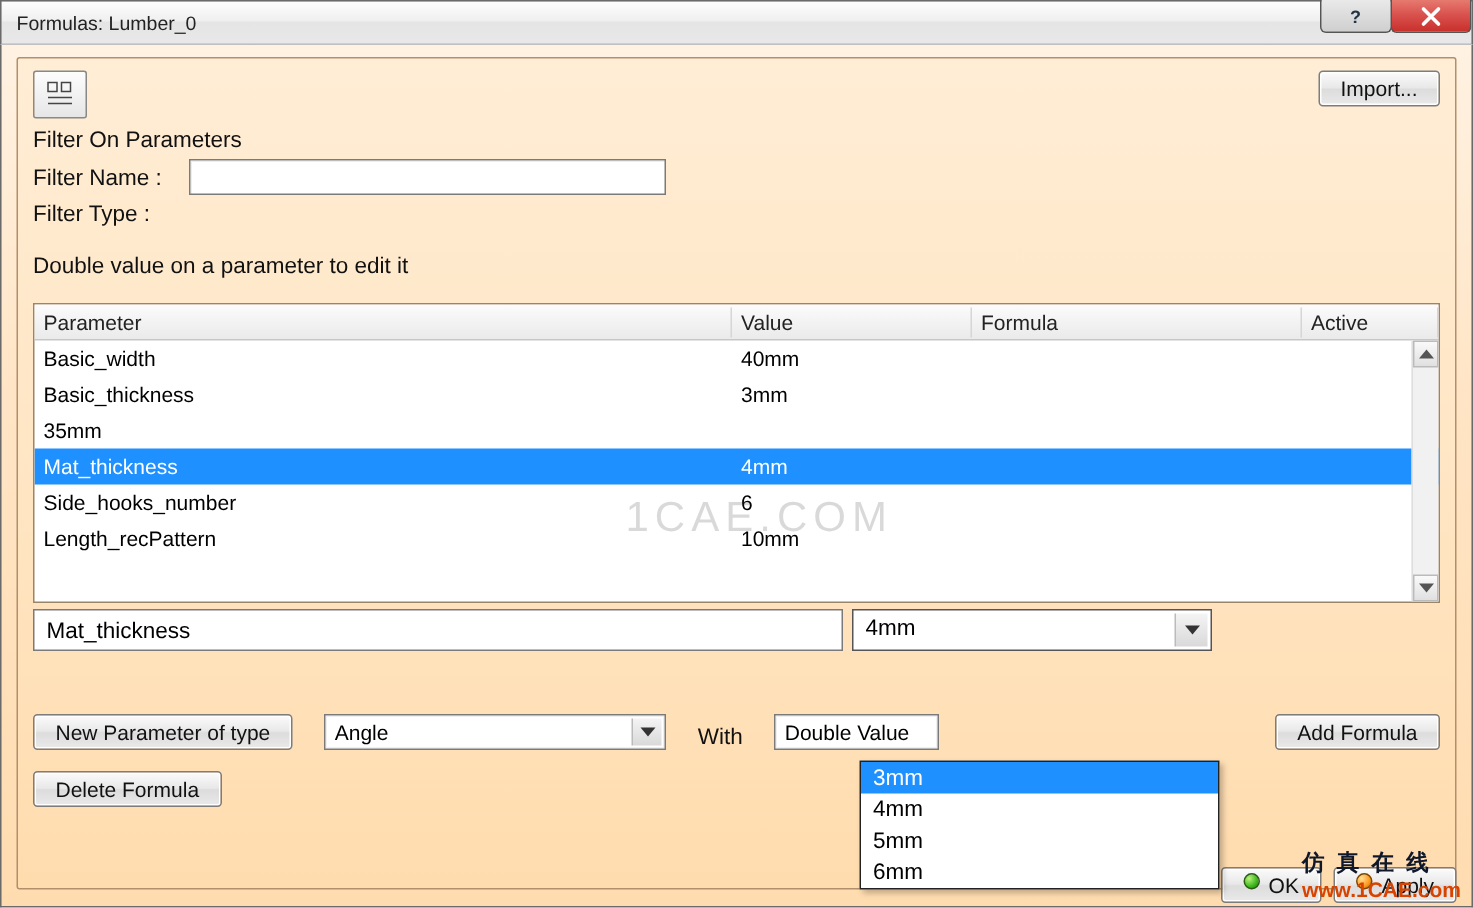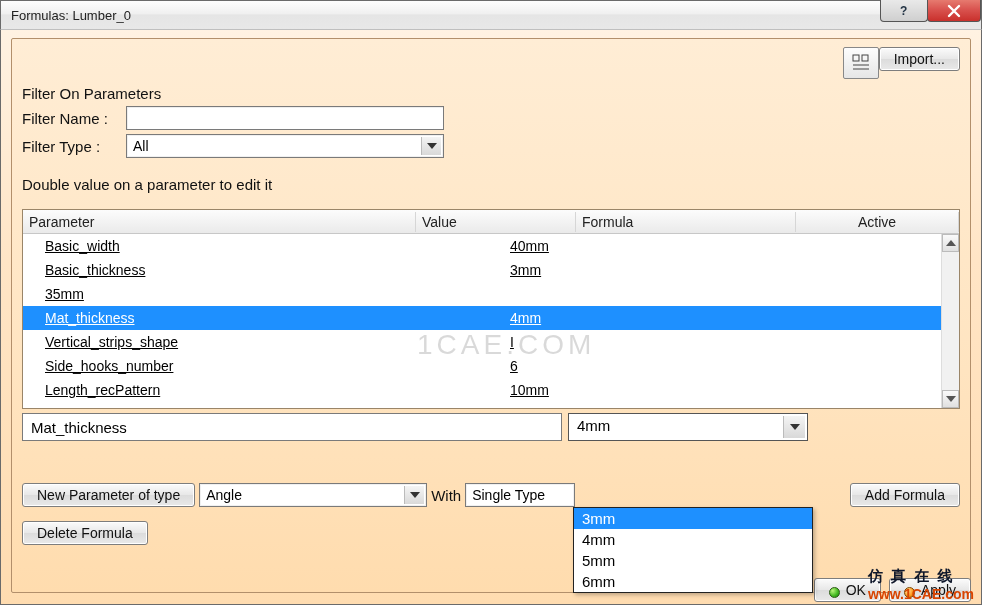--- a/index.html
+++ b/index.html
@@ -40,21 +40,21 @@
   .inner {
     border: 1px solid #b28f6b;
     border-radius: 2px;
     padding: 8px 10px 14px 10px;
     height: 555px;
     position: relative;
     background: linear-gradient(to bottom,#ffedd5,#ffe4c0 60%, #ffdcae);
   }
 
   
-  .toprow { display:flex; justify-content:flex-end; align-items:flex-start; margin-bottom:6px;}
+  .toprow { display:flex; justify-content:space-between; align-items:flex-start; margin-bottom:6px;}
   .smallicon {
     width:36px;height:32px;border:1px solid #888;background:linear-gradient(#fdfdfd,#e6e6e6);
     border-radius:2px;display:flex;align-items:center;justify-content:center;
   }
 
   .btn {
     background: linear-gradient(to bottom,#fbfbfb,#e8e8e8 48%,#dcdcdc 52%,#e9e9e9);
     border: 1px solid #7d7d7d;
     border-radius: 3px;
     padding: 3px 14px;
@@ -87,22 +87,22 @@
   .tablewrap {
     margin-top:16px;
     border:1px solid #9a8568;
     background:#fff;
     height:200px;
     overflow:hidden;
     position:relative;
   }
   .thead { display:flex; background:linear-gradient(#fcfcfc,#eaeaea);border-bottom:1px solid #c7c7c7;height:24px;align-items:center;font-size:14px;}
   .th {padding:2px 6px;border-right:1px solid #d6d6d6;color:#222;}
-  .col-param{width:393px;} .col-value{width:160px;} .col-formula{width:220px;} .col-active{flex:1;text-align:center;}
-  .trow { display:flex;height:24px;align-items:center;font-size:14px;padding-left:16px;text-decoration:underline;}
+  .col-param{width:465px;} .col-value{width:160px;} .col-formula{width:220px;} .col-active{flex:1;}
+  .trow { display:flex;height:24px;align-items:center;font-size:14px;padding-left:0;}
   .td {padding:2px 6px;}
   .td.col-param{width:465px;} .td.col-value{width:160px;} .td.col-formula{width:220px;} .td.col-active{flex:1;}
   .trow.selected{background:#1e90ff;color:#fff;}
   .scrollbar{position:absolute;right:0;top:24px;bottom:0;width:18px;background:#f1f1f1;border-left:1px solid #ddd;}
   .scroll-up,.scroll-down{height:18px;background:linear-gradient(#fafafa,#e0e0e0);border:1px solid #bbb;display:flex;align-items:center;justify-content:center;}
   .scroll-down{position:absolute;bottom:0;left:0;right:0;}
   .tri-up { width:0;height:0;border-left:5px solid transparent;border-right:5px solid transparent;border-bottom:6px solid #555; }
   .tri-down-sm { width:0;height:0;border-left:5px solid transparent;border-right:5px solid transparent;border-top:6px solid #555; }
 
   
@@ -116,29 +116,29 @@
   
   .dropdown{
     position:absolute; left:561px; top:468px; width:240px;
     border:1px solid #222; background:#fff; z-index:50;
     box-shadow: 2px 2px 4px rgba(0,0,0,.25);
   }
   .dropdown .opt{padding:2px 8px;font-size:15px;cursor:pointer;}
   .dropdown .opt.hl{background:#1e90ff;color:#fff;}
 
   
-  .row2{display:flex;align-items:center;margin-top:42px;gap:4px;}
+  .row2{display:flex;align-items:flex-end;margin-top:42px;gap:21px;}
   .row3{display:flex;align-items:center;justify-content:space-between;margin-top:14px;}
 
   
   .footer{
     position:absolute;left:10px;right:10px;bottom:2px;
     display:flex;justify-content:flex-end;gap:8px;align-items:center;
   }
-  .ledbtn{display:flex;align-items:flex-end;gap:6px;padding:3px 14px;}
+  .ledbtn{display:flex;align-items:flex-start;gap:6px;padding:3px 14px;}
   .led{width:11px;height:11px;border-radius:50%;border:1px solid #2a5b12;display:inline-block;}
   .led.green{background:radial-gradient(circle at 30% 30%,#b9f57a,#3fb61f 60%,#1f7c0f);}
   .led.orange{background:radial-gradient(circle at 30% 30%,#ffe19a,#ff9a1e 60%,#b06000);border-color:#7a4600;}
 
   
   .wm{position:absolute;pointer-events:none;color:#333;opacity:.18;font-size:28px;letter-spacing:4px;font-weight:normal;}
   .wm1{left:405px;top:290px;}
   .brand{position:absolute;right:8px;bottom:2px;font-size:15px;font-family:"SimSun","Songti SC",serif;z-index:100;}
   .brand .cn{color:#0f172a;font-weight:bold;letter-spacing:2px;}
   .brand .url{color:#d84400;font-weight:bold;font-family:Tahoma,sans-serif;font-size:14px;}
@@ -178,26 +178,20 @@
 
     <div class="label">Filter On Parameters</div>
 
     <div class="row">
       <span class="label" style="width:98px">Filter Name :</span>
       <input class="textinput" style="width: 318px;" value="">
     </div>
 
     <div class="row">
       <span class="label" style="width:98px">Filter Type :</span>
-      <div class="selectbox" style="width:318px">
-        <span>All</span>
-        <div class="arrow">
-            <div class="tri-down"></div>
-          </div>
-      </div>
     </div>
 
     <div class="label" style="margin-top:18px">Double value on a parameter to edit it</div>
 
     <div class="tablewrap">
       <div class="thead">
         <div class="th col-param">Parameter</div>
         <div class="th col-value">Value</div>
         <div class="th col-formula">Formula</div>
         <div class="th col-active">Active</div>
@@ -220,26 +214,20 @@
             <div class="td col-formula"></div>
             <div class="td col-active"></div>
           </div>
           <div class="trow selected">
             <div class="td col-param">Mat_thickness</div>
             <div class="td col-value">4mm</div>
             <div class="td col-formula"></div>
             <div class="td col-active"></div>
           </div>
           <div class="trow">
-            <div class="td col-param">Vertical_strips_shape</div>
-            <div class="td col-value">I</div>
-            <div class="td col-formula"></div>
-            <div class="td col-active"></div>
-          </div>
-          <div class="trow">
             <div class="td col-param">Side_hooks_number</div>
             <div class="td col-value">6</div>
             <div class="td col-formula"></div>
             <div class="td col-active"></div>
           </div>
           <div class="trow">
             <div class="td col-param">Length_recPattern</div>
             <div class="td col-value">10mm</div>
             <div class="td col-formula"></div>
             <div class="td col-active"></div>
@@ -271,21 +259,21 @@
     <div class="row2">
       <button class="btn">New Parameter of type</button>
       <div class="selectbox" style="width:228px">
         <span>Angle</span>
         <div class="arrow">
             <div class="tri-down"></div>
           </div>
       </div>
       <span class="label">With</span>
       <div class="selectbox" style="width:110px">
-        <span>Single Type</span>
+        <span>Double Value</span>
       </div>
       <div style="flex:1"></div>
       <button class="btn">Add Formula</button>
     </div>
 
     <div class="row3">
       <button class="btn">Delete Formula</button>
     </div>
 
     <div class="dropdown" id="dropdown">

